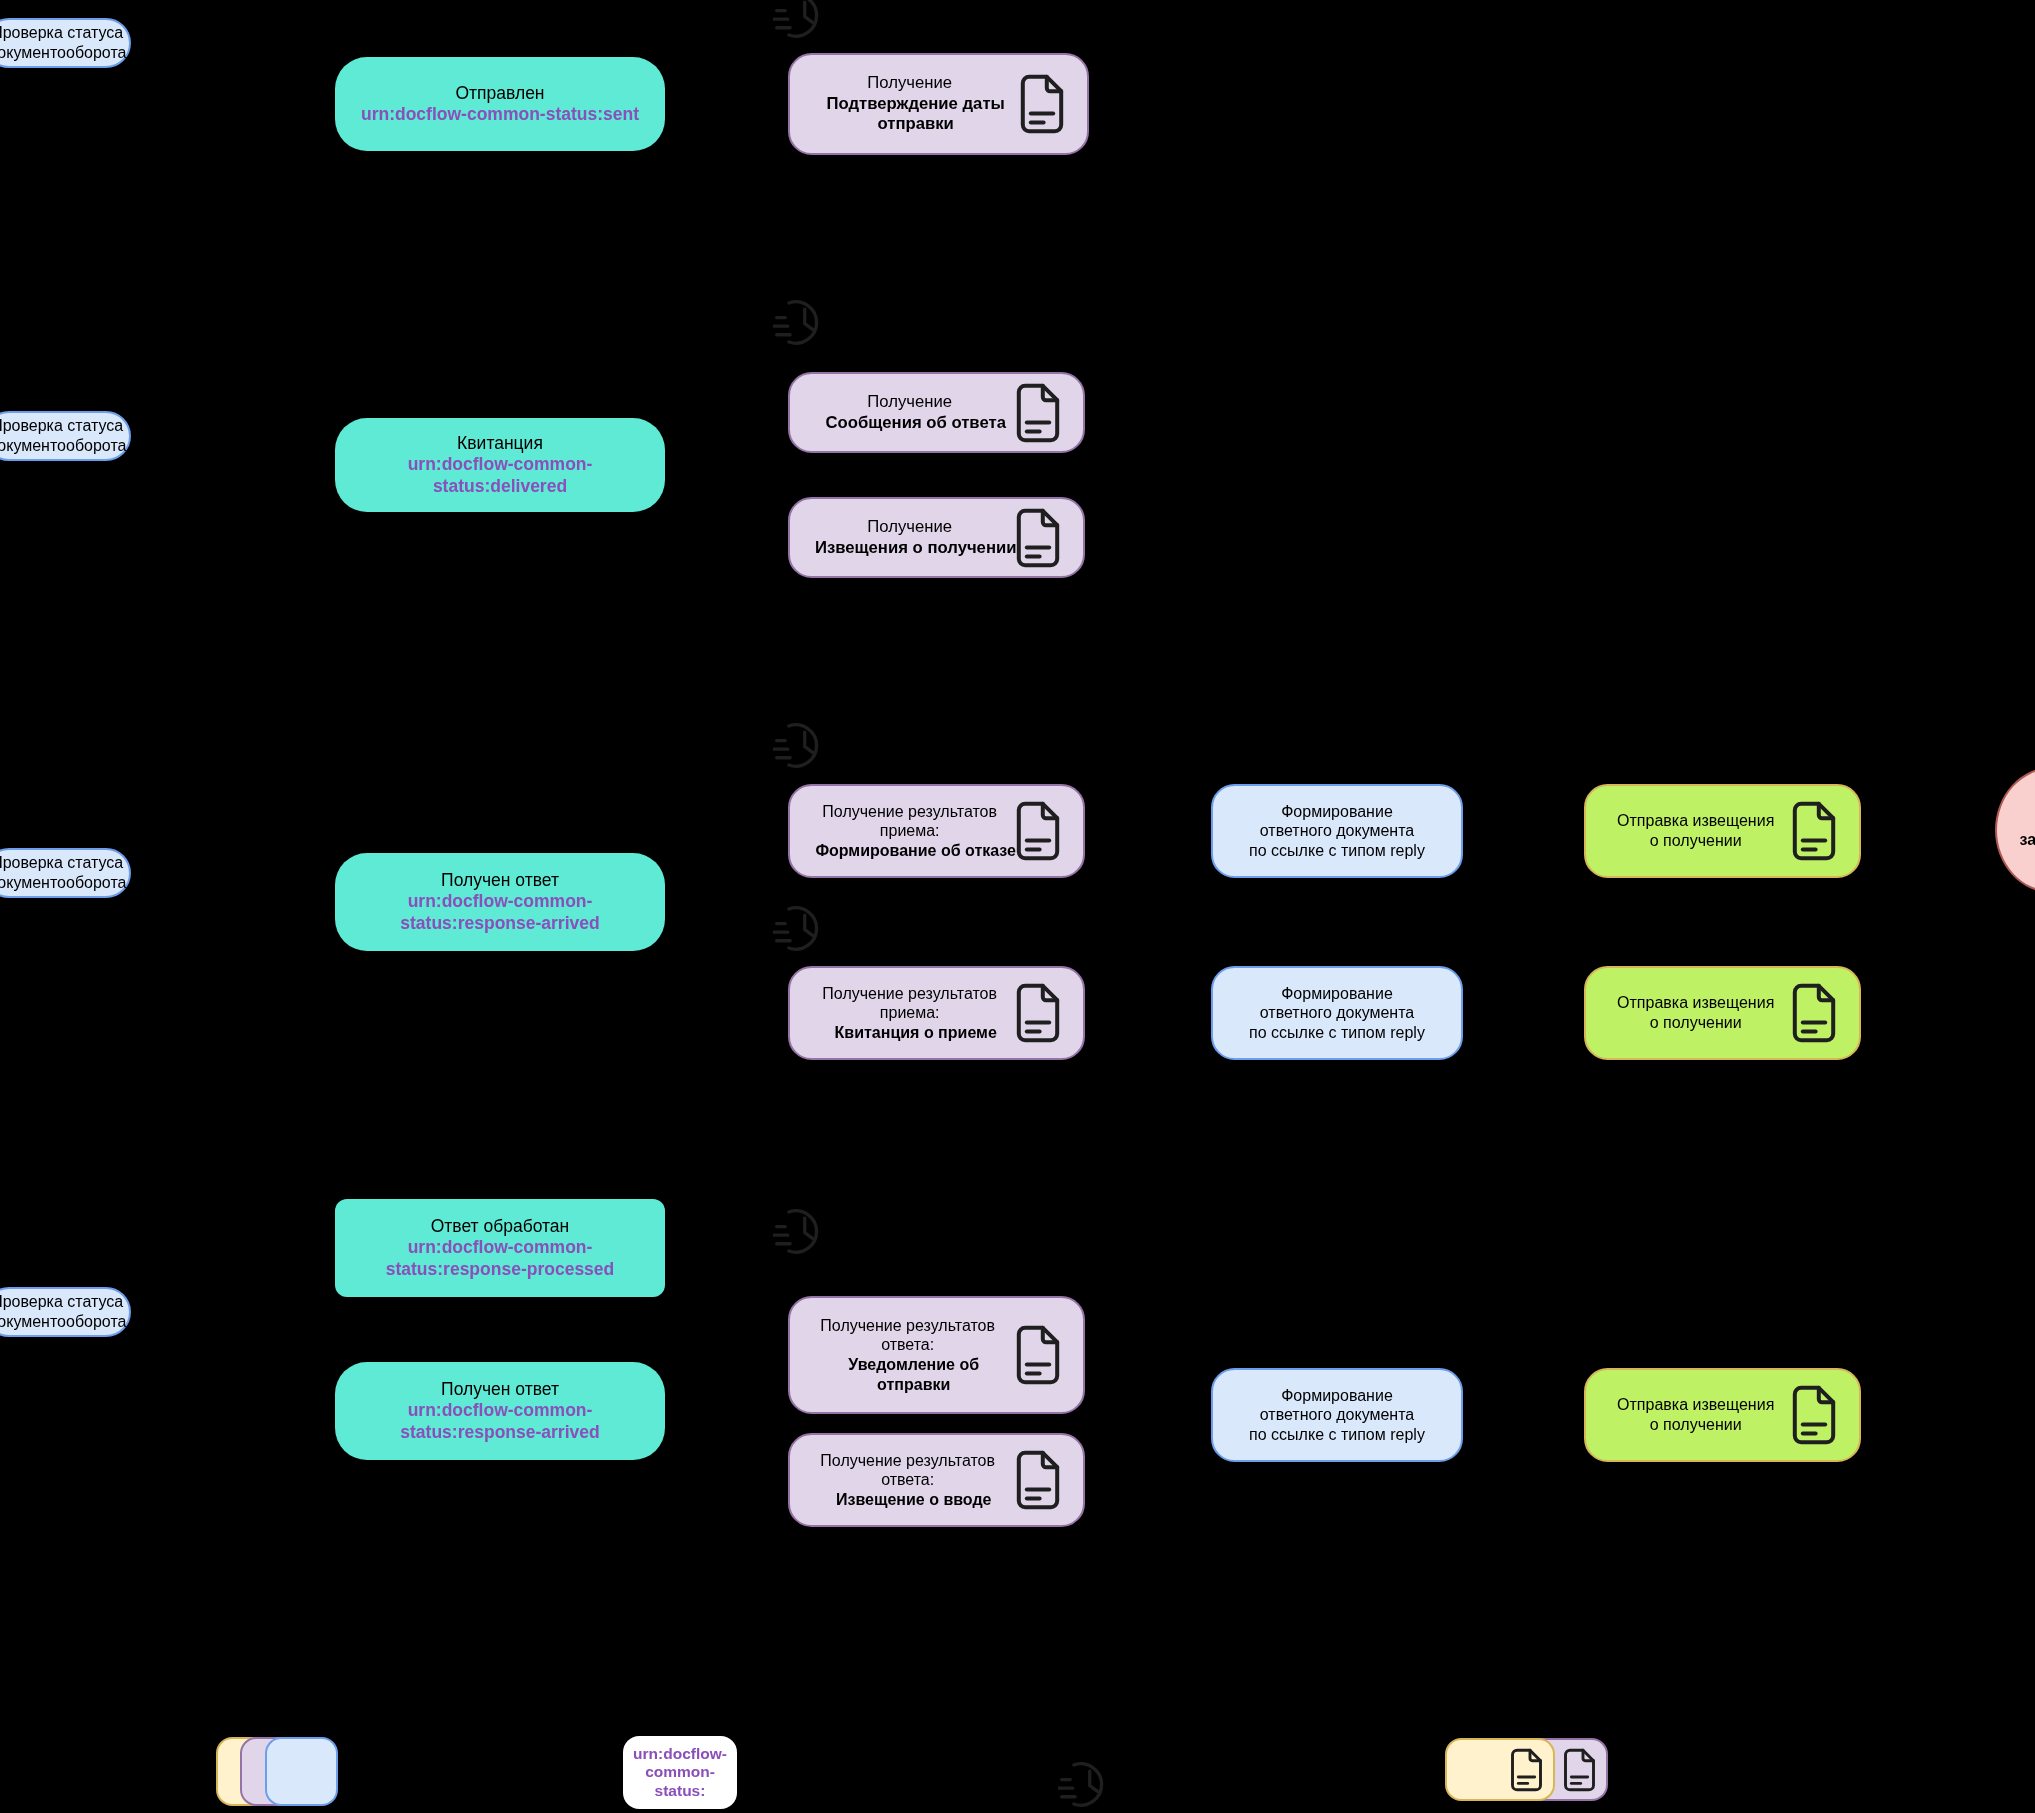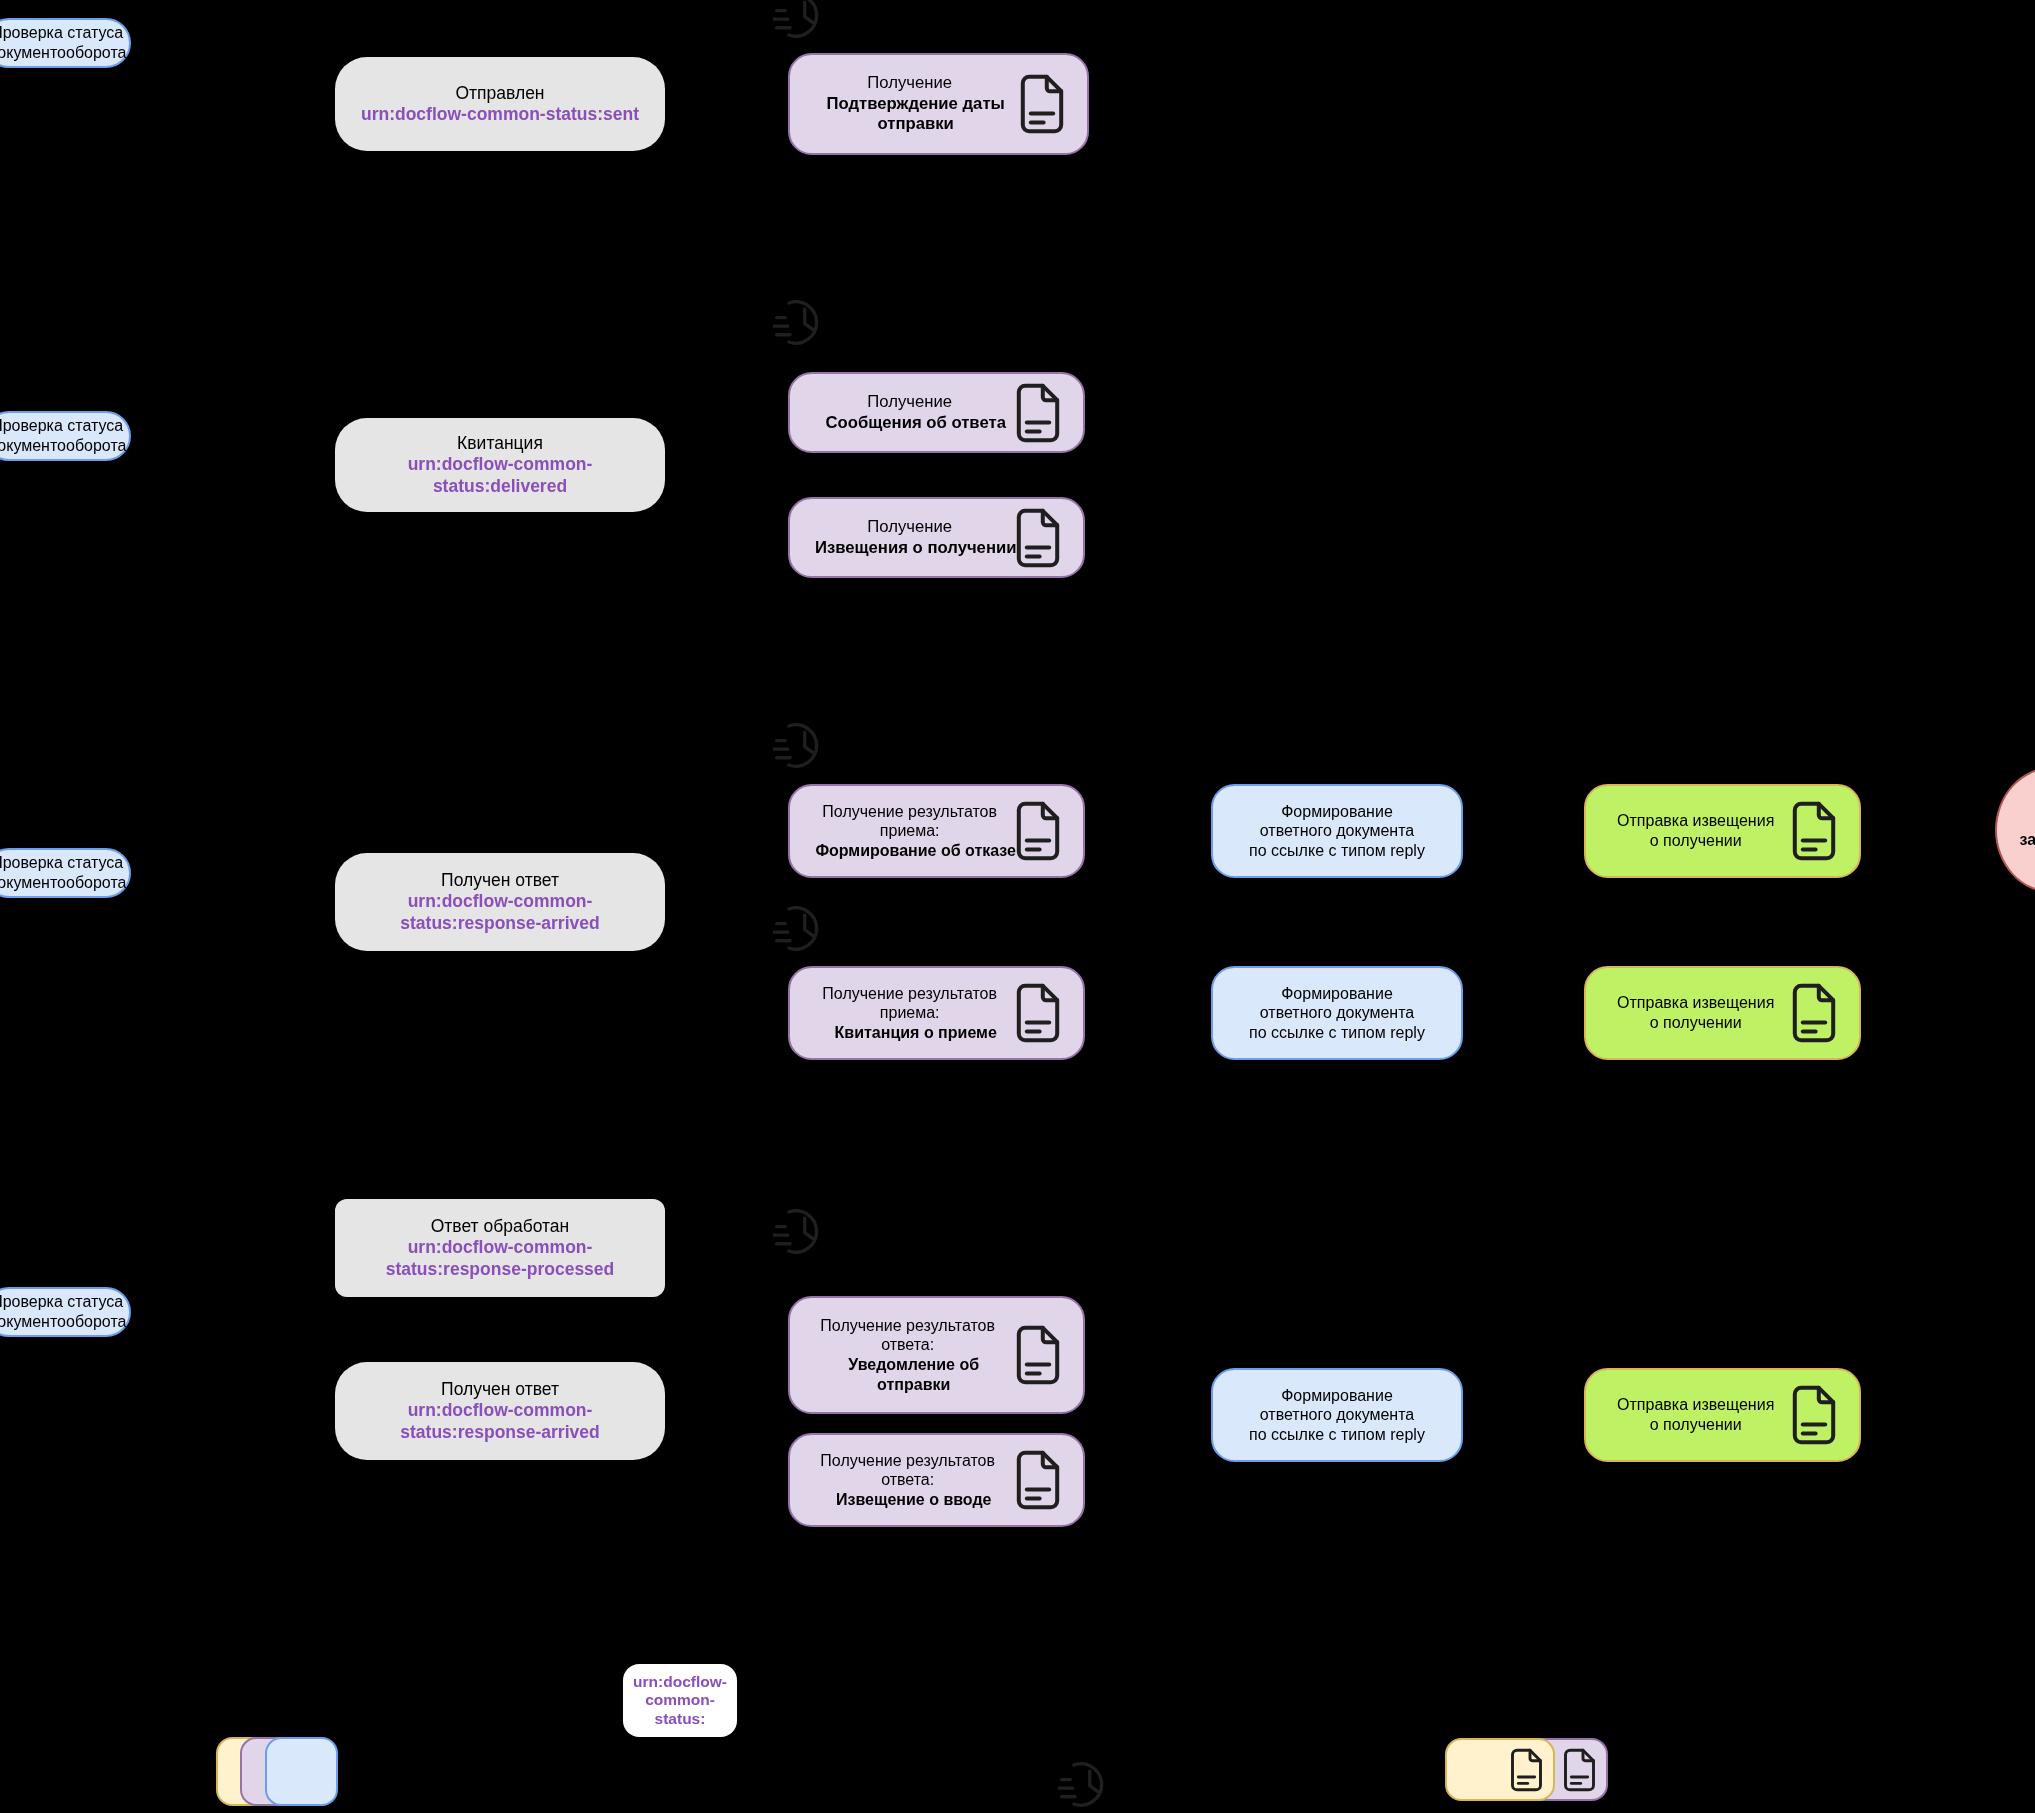--- a/index.html
+++ b/index.html
@@ -18,21 +18,21 @@
     justify-content:center;
     text-align:center;
     line-height:1.22;
     color:#000;
   }
   .rounded{ border-radius:25px; }
   .txtwrap{ padding:0 11.4px; width:100%; }
 
   
   .blue   { background:#dae8fc; border:2.4px solid #6c9eeb; }
-  .white  { background:#e5e5e5; border:none; }
+  .white  { background:#5eead4; border:none; }
   .purple { background:#e1d5ea; border:2.4px solid #9673a6; }
   .yellow { background:#bef264; border:2.4px solid #d6b656; }
   .pink   { background:#fad0ce; border:2.4px solid #ae5a54; border-radius:50%; }
 
   .urn{ color:#8a4fba; font-weight:bold; display:block; }
   .ttl{ display:block; }
   .bold{ font-weight:bold; display:block;margin-left:12px; }
 
   
   .doc-icon{
@@ -363,21 +363,21 @@
       </svg>
     </span>
   </div>
 
   <div class="legend-stack" style="left:216px;top:1737px;width:171px;height:69px;">
     <div class="legend-card" style="left:0px;top:0px;width:73px;height:69px;background:#fff2cc;border:2.4px solid #d6b656;"></div>
     <div class="legend-card" style="left:24.4px;top:0px;width:73px;height:69px;background:#e1d5ea;border:2.4px solid #9673a6;"></div>
     <div class="legend-card" style="left:49px;top:0px;width:73px;height:69px;background:#dae8fc;border:2.4px solid #6c9eeb;"></div>
   </div>
 
-  <div class="legend-urn" style="left:623px;top:1664px;width:114px;height:73px;font-size:15.5px;">
+  <div class="legend-urn" style="left:623px;top:1736px;width:114px;height:73px;font-size:15.5px;">
     <span>urn:docflow-common-status:</span>
   </div>
 
   <div class="clock-icon" style="left:1058px;top:1754px;width:61px;height:61px;">
     <svg viewBox="0 0 100 100" fill="none" stroke="#1f1f1f" stroke-width="5.5" stroke-linecap="round" stroke-linejoin="round">
       <path d="M26 18 A34 34 0 1 1 26 82"></path>
       <path d="M52 28 L52 52 L66 62"></path>
       <line x1="6" y1="42" x2="20" y2="42"></line>
       <line x1="0" y1="56" x2="24" y2="56"></line>
       <line x1="6" y1="70" x2="28" y2="70"></line>

